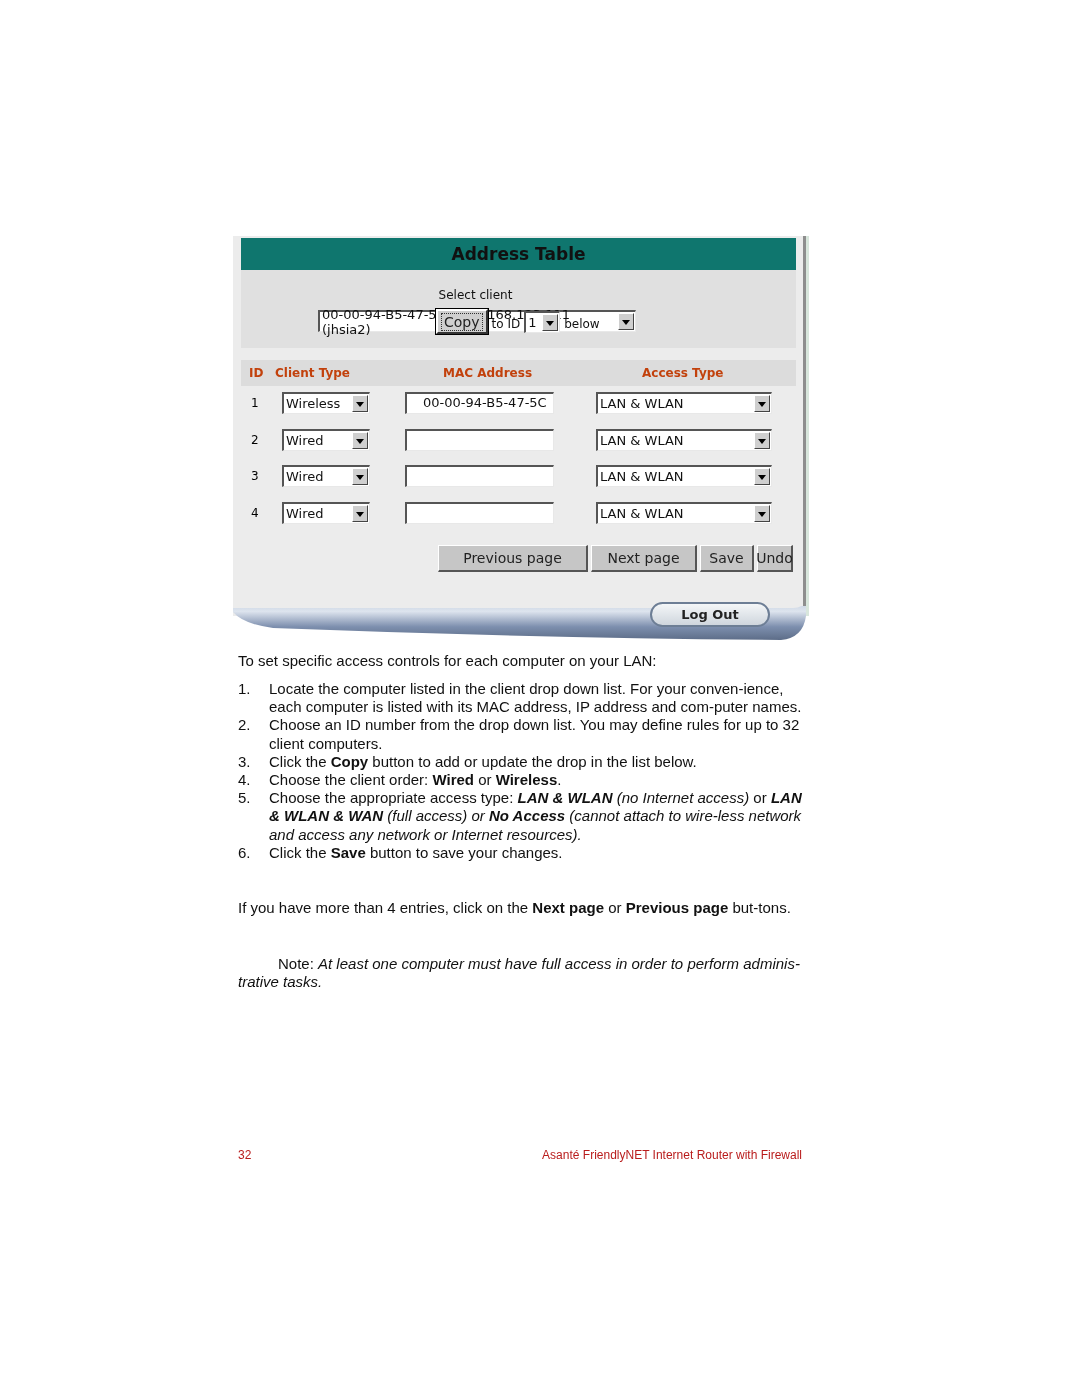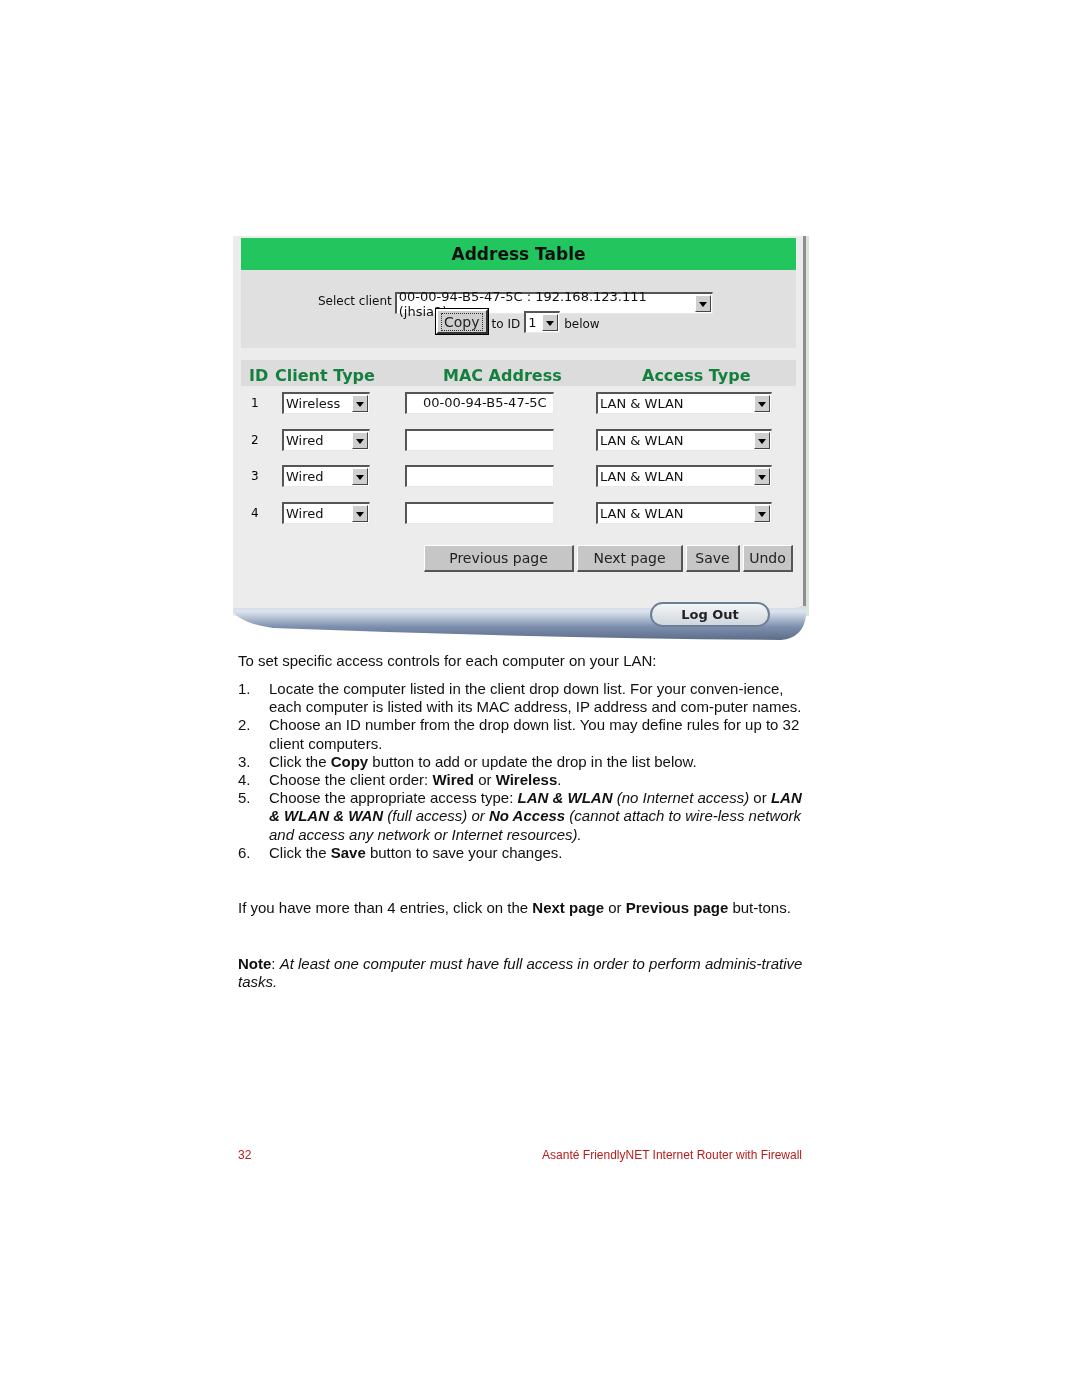--- a/index.html
+++ b/index.html
@@ -14,30 +14,30 @@
     position: absolute; left: 0; top: 0; width: 573px; height: 380px;
     background: #ececec;
     border-right: 3px solid #8e8e8e;
   }
   #panel-frame::after {
     content: ""; position: absolute; right: -6px; top: 0; width: 3px; height: 100%;
     background: #d8e6dc;
   }
   .title-bar {
     position: absolute; left: 8px; top: 2px; width: 555px; height: 32px;
-    background: #22c55e;
+    background: #0f766e;
     display: flex; align-items: center; justify-content: center;
   }
   .title-bar span { font-family: "DejaVu Sans", sans-serif; font-weight: bold; font-size: 17px; color: #111; }
   .select-area {
     position: absolute; left: 8px; top: 34px; width: 555px; height: 78px;
     background: #e0e0e0;
   }
   .w-font { font-family: "DejaVu Sans", sans-serif; font-size: 13px; color: #111; }
-  .select-row { position: absolute; top: 14px; left: 77px; display: flex; align-items: center; }
+  .select-row { position: absolute; top: 14px; left: 77px; display: flex; align-items: center; flex-direction: column; }
   .select-row .lbl { font-size: 12px; margin-right: 3px; margin-top: 4px; }
   .sel {
     background: #fff; display: flex; align-items: center; justify-content: space-between;
     border-top: 2px solid #555; border-left: 2px solid #555;
     border-bottom: 1px solid #e8e8e8; border-right: 1px solid #e8e8e8;
     font-family: "DejaVu Sans", sans-serif; font-size: 13px; color: #111;
     padding-left: 2px; height: 22px;
   }
   .sel .arrow {
     width: 16px; height: 17px; background: #cfcfcf; margin-right: 1px;
@@ -58,42 +58,42 @@
     font-family: "DejaVu Sans", sans-serif; font-size: 14px; color: #222;
     display: flex; align-items: center;
   }
   .copy-btn span { border: 1px dotted #333; padding: 0 2px; line-height: 16px; }
   .copy-row .txt { font-size: 12px; margin: 5px 4px 0 4px; }
 
   .table-head {
     position: absolute; left: 8px; top: 124px; width: 555px; height: 26px;
     background: #dcdcdc;
   }
-  .th { position: absolute; top: 6px; font-family: "DejaVu Sans", sans-serif; font-weight: bold; font-size: 16px; color: #15803d; }
+  .th { position: absolute; top: 6px; font-family: "DejaVu Sans", sans-serif; font-weight: bold; font-size: 12px; color: #c2410c; }
   .row { position: absolute; left: 8px; width: 555px; height: 26px; }
   .row .id { position: absolute; left: 10px; top: 5px; font-family: "DejaVu Sans", sans-serif; font-size: 12px; }
   .row .ct { position: absolute; left: 41px; top: 1px; width: 88px; }
   .row .mac {
     position: absolute; left: 164px; top: 1px; width: 149px; height: 22px; background: #fff;
     border-top: 2px solid #555; border-left: 2px solid #555;
     border-bottom: 1px solid #e8e8e8; border-right: 1px solid #e8e8e8;
     font-family: "DejaVu Sans", sans-serif; font-size: 13px; color: #111; padding: 1px 16px;
     white-space: nowrap; overflow: hidden;
   }
   .row .at { position: absolute; left: 355px; top: 1px; width: 176px; }
 
   .btn-row { position: absolute; top: 309px; right: 10px; display: flex; gap: 3px; }
   .pbtn {
     height: 27px; background: #c6c6c6;
     border-top: 1px solid #fff; border-left: 1px solid #fff;
     border-bottom: 2px solid #555; border-right: 2px solid #555;
     font-family: "DejaVu Sans", sans-serif; font-size: 14px; color: #222;
     display: flex; align-items: center; justify-content: center;
   }
-  .pbtn.prev { width: 150px; } .pbtn.next { width: 106px; } .pbtn.save { width: 54px; } .pbtn.undo { width: 50px; }
+  .pbtn.prev { width: 150px; } .pbtn.next { width: 106px; } .pbtn.save { width: 54px; } .pbtn.undo { width: 36px; }
 
   #footer-bar {
     position: absolute; left: 0; top: 370px; width: 573px; height: 36px;
   }
   #footer-bar svg { position: absolute; left: 0; top: 0; }
   .logout {
     position: absolute; left: 417px; top: 366px; width: 120px; height: 25px;
     border-radius: 13px;
     background: linear-gradient(#f4f6f8, #cfd6dd);
     border: 2px solid #6d7e95;
@@ -225,16 +225,16 @@
 <div class="doc intro">To set specific access controls for each computer on your LAN:</div>
 <ol class="doc steps" id="steps">
     <li><span class="num">1.</span><span>Locate the computer listed in the client drop down list. For your conven-ience, each computer is listed with its MAC address, IP address and com-puter names.</span></li>
     <li><span class="num">2.</span><span>Choose an ID number from the drop down list. You may define rules for up to 32 client computers.</span></li>
     <li><span class="num">3.</span><span>Click the </span><span style="font-weight: bold;">Copy</span><span> button to add or update the drop in the list below.</span></li>
     <li><span class="num">4.</span><span>Choose the client order: </span><span style="font-weight: bold;">Wired</span><span> or </span><span style="font-weight: bold;">Wireless</span><span>.</span></li>
     <li><span class="num">5.</span><span>Choose the appropriate access type: </span><span style="font-weight: bold; font-style: italic;">LAN &amp; WLAN</span><span style="font-style: italic;"> (no Internet access)</span><span> or </span><span style="font-weight: bold; font-style: italic;">LAN &amp; WLAN &amp; WAN</span><span style="font-style: italic;"> (full access) or </span><span style="font-weight: bold; font-style: italic;">No Access</span><span style="font-style: italic;"> (cannot attach to wire-less network and access any network or Internet resources).</span></li>
     <li><span class="num">6.</span><span>Click the </span><span style="font-weight: bold;">Save</span><span> button to save your changes.</span></li>
   </ol>
 <div class="doc para2" id="para2"><span>If you have more than 4 entries, click on the </span><span style="font-weight: bold;">Next page</span><span> or </span><span style="font-weight: bold;">Previous page</span><span> but-tons.</span></div>
-<div class="doc note" id="note"><span style="font-weight: bold;">Note</span><span>: </span><span style="font-style: italic;">At least one computer must have full access in order to perform adminis-trative tasks.</span></div>
+<div class="doc note" id="note"><span style="font-weight: normal; margin-left: 40px;">Note</span><span>: </span><span style="font-style: italic;">At least one computer must have full access in order to perform adminis-trative tasks.</span></div>
 
 <div class="page-footer page-num">32</div>
 <div class="page-footer book-title">Asanté FriendlyNET Internet  Router with Firewall</div>
 
 </body></html>

